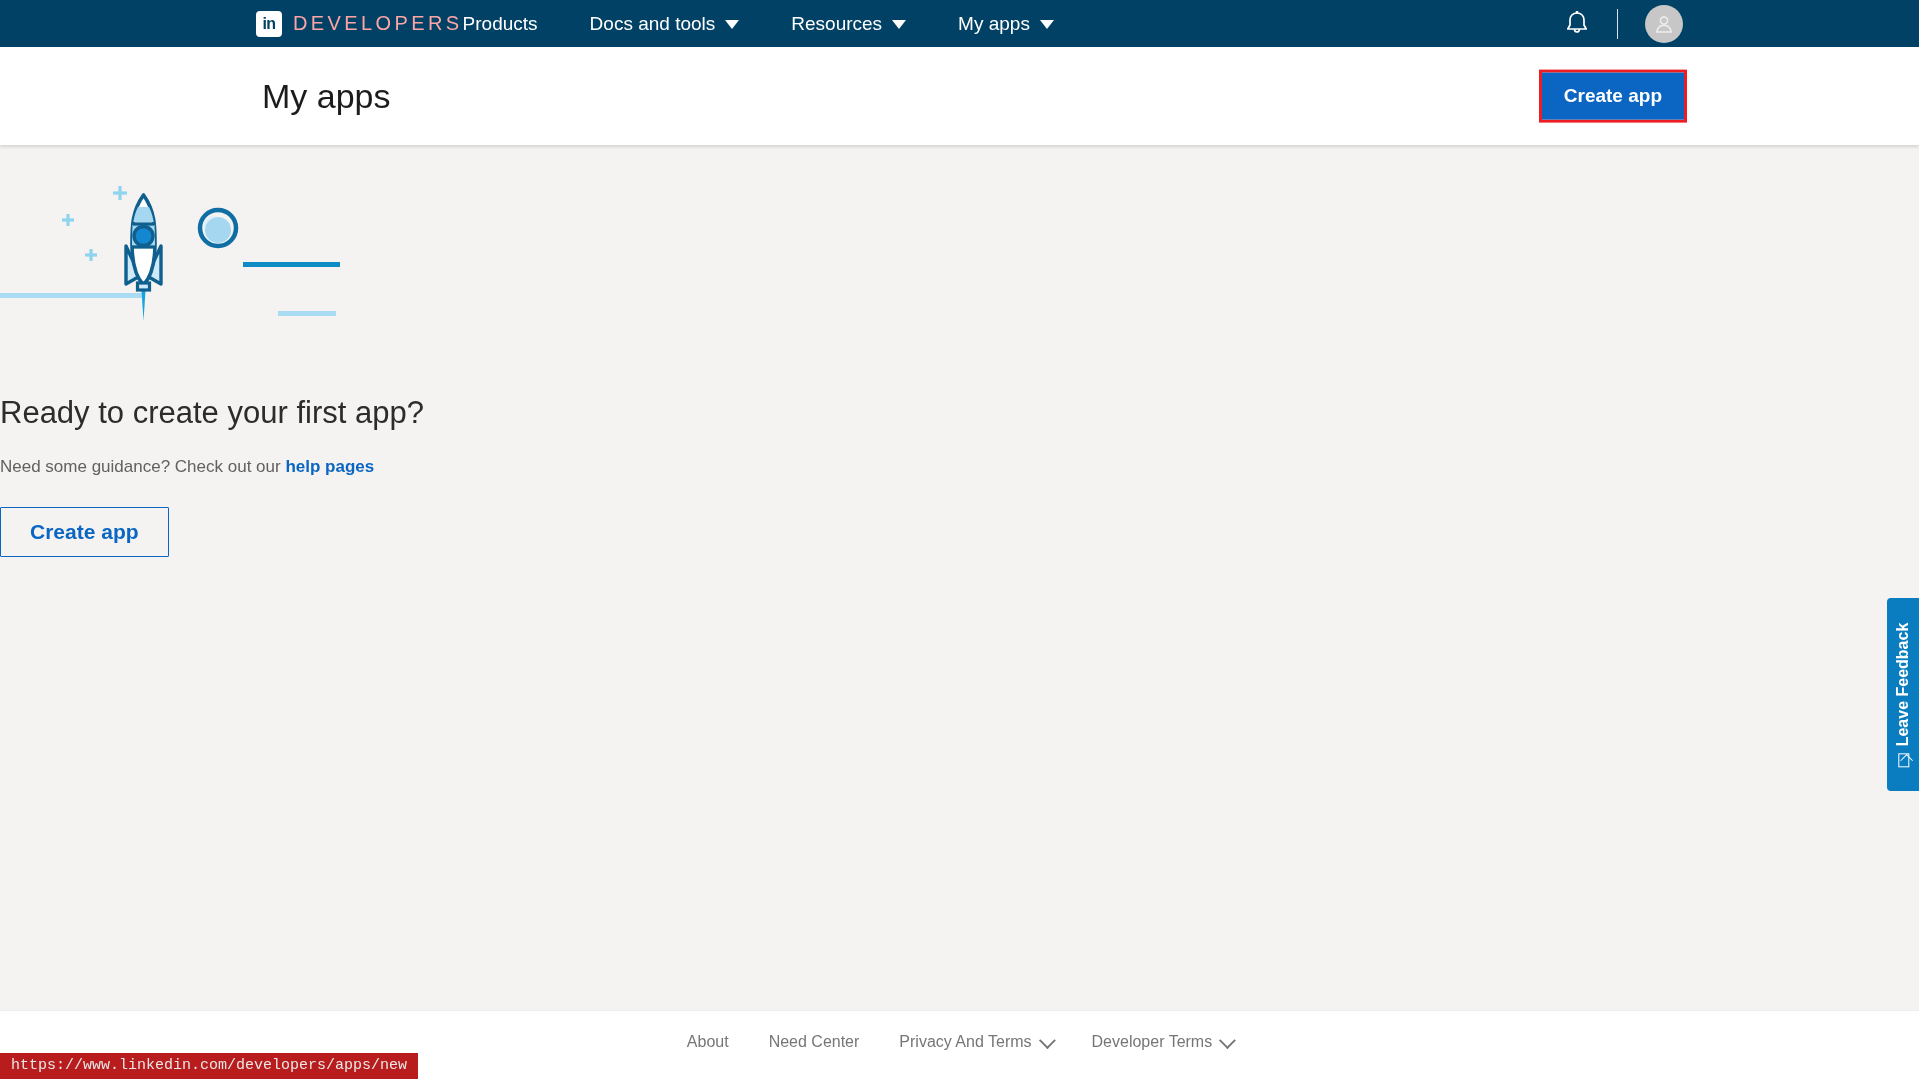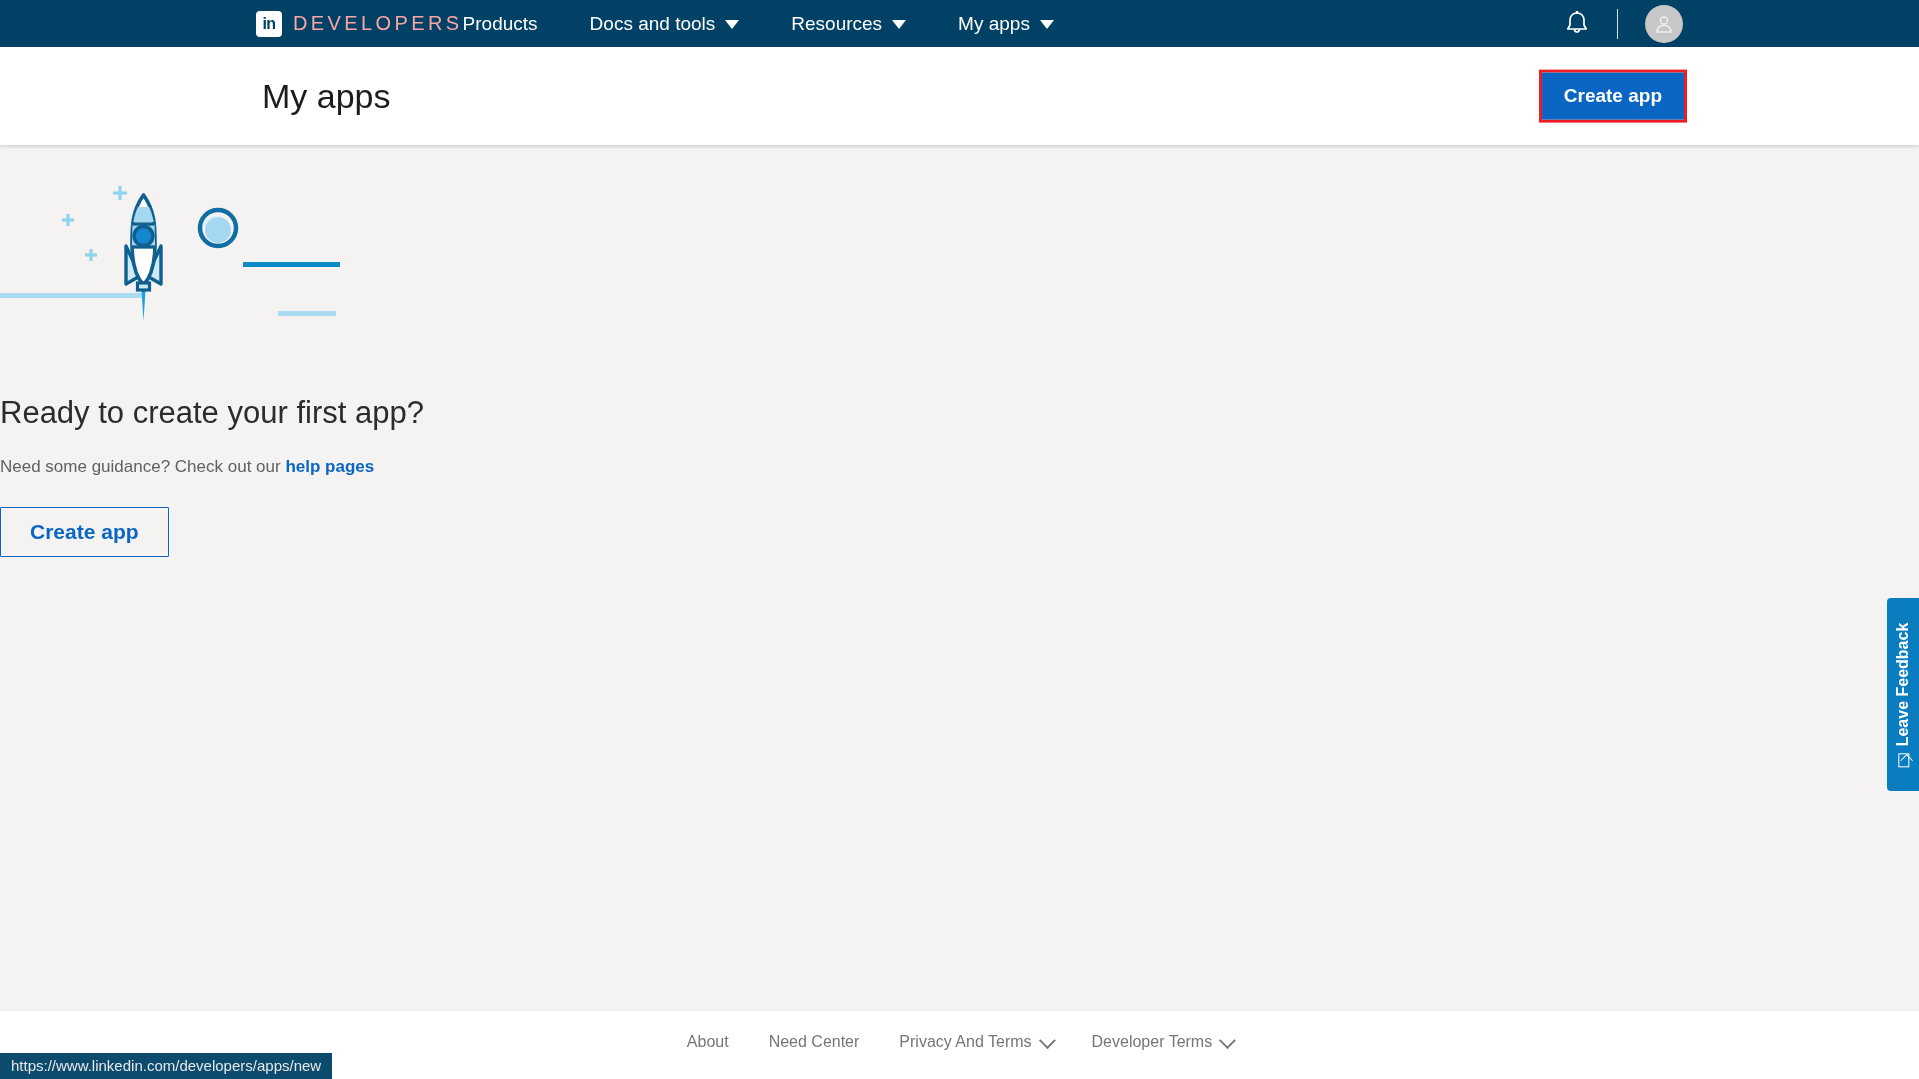--- a/index.html
+++ b/index.html
@@ -236,26 +236,26 @@
     border-right: 2.2px solid #767676;
     border-bottom: 2.2px solid #767676;
     transform: rotate(45deg) translateY(-2px);
   }
 
   
   .statusbar {
     position: absolute;
     left: 0;
     bottom: 0;
-    background: #0c4a6e;
+    background: #b91c1c;
     color: #e8e8e8;
     font-size: 15px;
     padding: 4px 11px 5px 11px;
     z-index: 50;
-    font-family: Liberation Sans, sans-serif;
+    font-family: Liberation Mono, monospace;
   }
 </style>
 </head>
 <body>
 
 <div class="topnav">
   <div class="brand">
     <div class="li-logo">in</div>
     <div class="brand-word">DEVELOPERS</div>
   </div>

